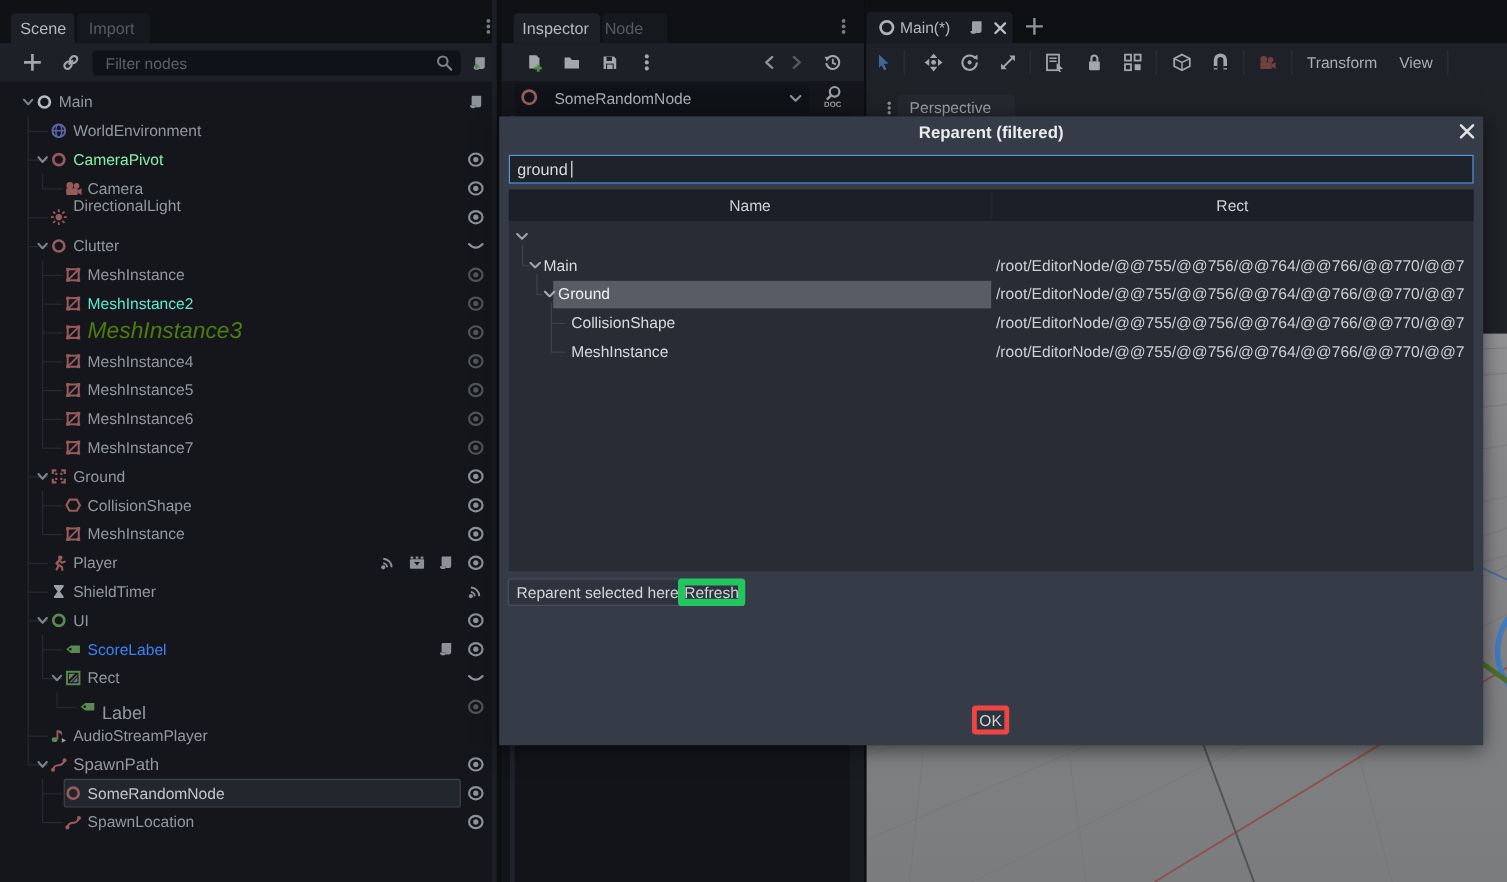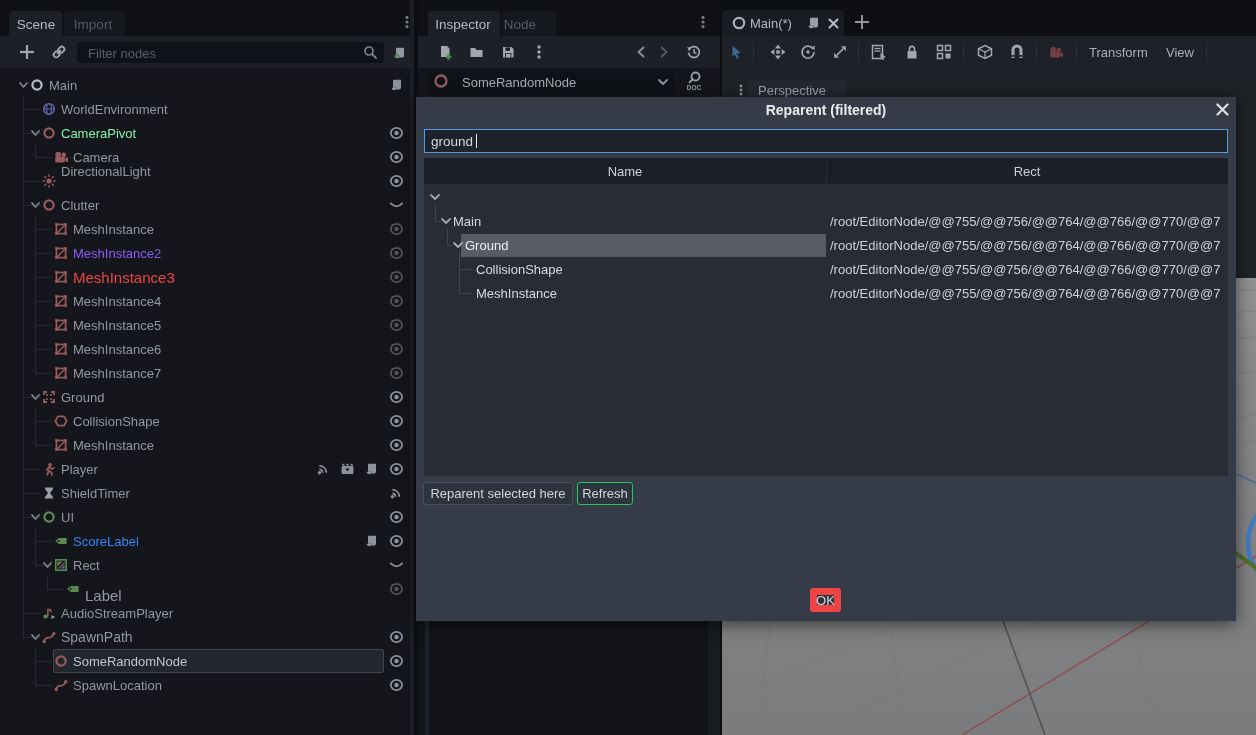--- a/index.html
+++ b/index.html
@@ -152,34 +152,34 @@
       <circle cx="7.5" cy="7" r="2.2" fill="#8d9298"></circle>
     </svg>
 <svg style="position:absolute;left:54px;top:246px;" width="14" height="14" viewBox="0 0 14 14">
       <rect x="2.4" y="2.4" width="9.2" height="9.2" fill="none" stroke="#985b5b" stroke-width="1.7"></rect>
       <line x1="11" y1="3" x2="3" y2="11" stroke="#985b5b" stroke-width="1.5"></line>
       <rect x="1.2" y="1.2" width="2.6" height="2.6" fill="#985b5b"></rect>
       <rect x="10.2" y="1.2" width="2.6" height="2.6" fill="#985b5b"></rect>
       <rect x="1.2" y="10.2" width="2.6" height="2.6" fill="#985b5b"></rect>
       <rect x="10.2" y="10.2" width="2.6" height="2.6" fill="#985b5b"></rect>
     </svg>
-<div class="t" style="left:73px;top:253px;transform:translateY(-50%);font-size:13px;color:#8b5cf6;">MeshInstance2</div>
+<div class="t" style="left:73px;top:253px;transform:translateY(-50%);font-size:13px;color:#5eead4;">MeshInstance2</div>
 <svg style="position:absolute;left:388.5px;top:246px;opacity:.5;" width="15" height="14" viewBox="0 0 15 14">
       <ellipse cx="7.5" cy="7" rx="5.6" ry="5.1" fill="none" stroke="#8d9298" stroke-width="1.8"></ellipse>
       <circle cx="7.5" cy="7" r="2.2" fill="#8d9298"></circle>
     </svg>
 <svg style="position:absolute;left:54px;top:270px;" width="14" height="14" viewBox="0 0 14 14">
       <rect x="2.4" y="2.4" width="9.2" height="9.2" fill="none" stroke="#985b5b" stroke-width="1.7"></rect>
       <line x1="11" y1="3" x2="3" y2="11" stroke="#985b5b" stroke-width="1.5"></line>
       <rect x="1.2" y="1.2" width="2.6" height="2.6" fill="#985b5b"></rect>
       <rect x="10.2" y="1.2" width="2.6" height="2.6" fill="#985b5b"></rect>
       <rect x="1.2" y="10.2" width="2.6" height="2.6" fill="#985b5b"></rect>
       <rect x="10.2" y="10.2" width="2.6" height="2.6" fill="#985b5b"></rect>
     </svg>
-<div class="t" style="left:73px;top:277px;transform:translateY(-50%);font-size:15px;color:#ef4444;">MeshInstance3</div>
+<div class="t" style="left:73px;top:277px;transform:translateY(-50%);font-size:19px;color:#4d7c0f;font-style:italic;">MeshInstance3</div>
 <svg style="position:absolute;left:388.5px;top:270px;opacity:.5;" width="15" height="14" viewBox="0 0 15 14">
       <ellipse cx="7.5" cy="7" rx="5.6" ry="5.1" fill="none" stroke="#8d9298" stroke-width="1.8"></ellipse>
       <circle cx="7.5" cy="7" r="2.2" fill="#8d9298"></circle>
     </svg>
 <svg style="position:absolute;left:54px;top:294px;" width="14" height="14" viewBox="0 0 14 14">
       <rect x="2.4" y="2.4" width="9.2" height="9.2" fill="none" stroke="#985b5b" stroke-width="1.7"></rect>
       <line x1="11" y1="3" x2="3" y2="11" stroke="#985b5b" stroke-width="1.5"></line>
       <rect x="1.2" y="1.2" width="2.6" height="2.6" fill="#985b5b"></rect>
       <rect x="10.2" y="1.2" width="2.6" height="2.6" fill="#985b5b"></rect>
       <rect x="1.2" y="10.2" width="2.6" height="2.6" fill="#985b5b"></rect>
@@ -602,14 +602,14 @@
       <polyline points="1,1 5.0,5 9,1" fill="none" stroke="#a6abb1" stroke-width="1.8" stroke-linecap="round" stroke-linejoin="round"></polyline>
     </svg>
 <div class="t" style="left:49px;top:148px;transform:translateY(-50%);font-size:13px;color:#eef0f2;">Ground</div>
 <div class="t" style="left:60px;top:172px;transform:translateY(-50%);font-size:13px;color:#d7dadf;">CollisionShape</div>
 <div class="t" style="left:60px;top:196px;transform:translateY(-50%);font-size:13px;color:#d7dadf;">MeshInstance</div>
 <div class="t" style="left:414px;top:124px;transform:translateY(-50%);font-size:13px;color:#cdd1d7;width:397px;overflow:hidden;">/root/EditorNode/@@755/@@756/@@764/@@766/@@770/@@7</div>
 <div class="t" style="left:414px;top:148px;transform:translateY(-50%);font-size:13px;color:#cdd1d7;width:397px;overflow:hidden;">/root/EditorNode/@@755/@@756/@@764/@@766/@@770/@@7</div>
 <div class="t" style="left:414px;top:172px;transform:translateY(-50%);font-size:13px;color:#cdd1d7;width:397px;overflow:hidden;">/root/EditorNode/@@755/@@756/@@764/@@766/@@770/@@7</div>
 <div class="t" style="left:414px;top:196px;transform:translateY(-50%);font-size:13px;color:#cdd1d7;width:397px;overflow:hidden;">/root/EditorNode/@@755/@@756/@@764/@@766/@@770/@@7</div>
 <div style="left:7px;top:385px;width:150px;height:23px;background:#2e343e;border:1px solid #4a505a;border-radius:3px;display:flex;align-items:center;justify-content:center;font-size:13px;color:#d2d5da;">Reparent selected here</div>
-<div style="left:161px;top:385px;width:56px;height:23px;background:#2e343e;border:1px solid #22c55e;border-radius:3px;display:flex;align-items:center;justify-content:center;font-size:13px;color:#d2d5da;">Refresh</div>
-<div style="left:394px;top:491px;width:31px;height:24px;background:#2e343e;border:7px solid #ef4444;border-radius:3px;display:flex;align-items:center;justify-content:center;font-size:13px;color:#d2d5da;">OK</div>
+<div style="left:149px;top:385px;width:56px;height:23px;background:#2e343e;border:6px solid #22c55e;border-radius:3px;display:flex;align-items:center;justify-content:center;font-size:13px;color:#d2d5da;">Refresh</div>
+<div style="left:394px;top:491px;width:31px;height:24px;background:#2e343e;border:4px solid #ef4444;border-radius:3px;display:flex;align-items:center;justify-content:center;font-size:13px;color:#d2d5da;">OK</div>
 </div>
 </body></html>

